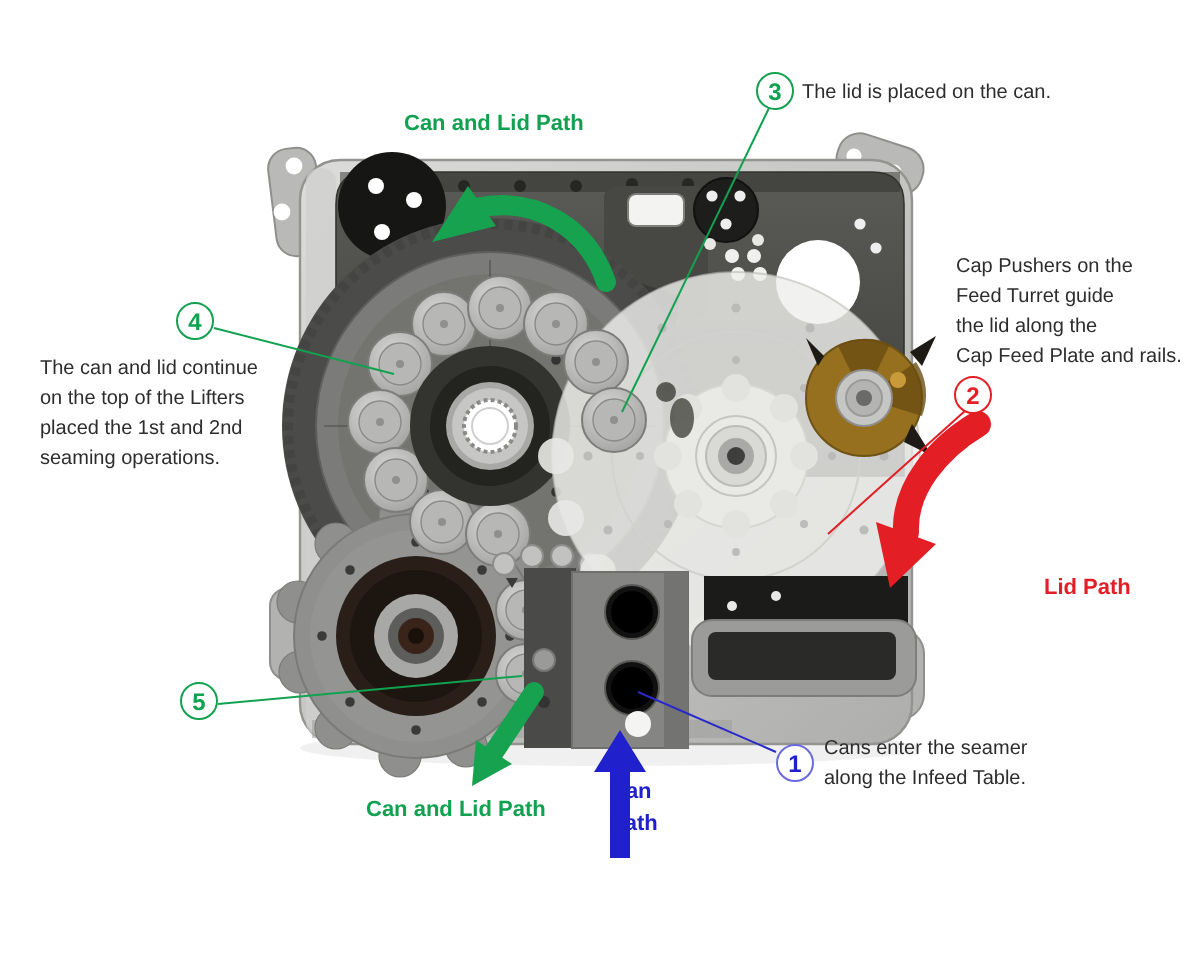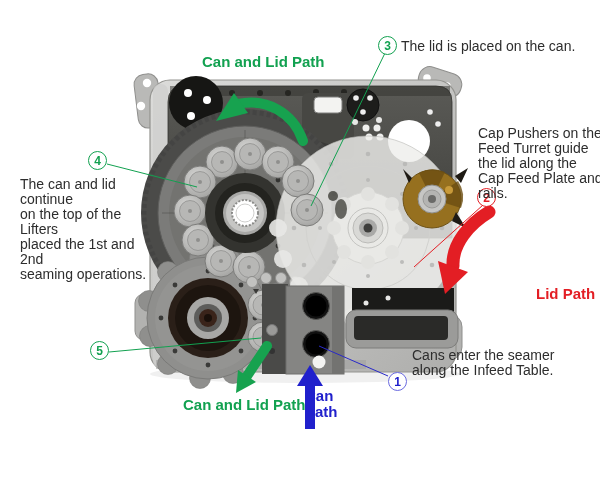--- a/index.html
+++ b/index.html
@@ -1,21 +1,21 @@
 <!DOCTYPE html>
 <html><head>
 <meta charset="utf-8">
 <style>
   html,body{margin:0;padding:0;background:#fff;}
   #canvas{position:relative;width:600px;height:480px;background:#fff;overflow:hidden;
           font-family:"Liberation Sans",sans-serif;}
   #machine-svg{position:absolute;left:0;top:0;}
-  .callout-text{position:absolute;color:#2d2d2d;font-size:14px;line-height:15px;
+  .callout-text{position:absolute;color:#2d2d2d;font-size:10px;line-height:15px;
                 white-space:pre-line;}
-  .path-label{position:absolute;font-weight:bold;font-size:15px;line-height:16px;
+  .path-label{position:absolute;font-weight:bold;font-size:11px;line-height:16px;
               white-space:pre-line;}
   .green{color:#12a150;}
   .red{color:#e31e24;}
   .blue{color:#2020cc;}
   .num-circle{position:absolute;width:19px;height:19px;border-radius:50%;background:#fff;
               display:flex;align-items:center;justify-content:center;
               font-size:12px;font-weight:bold;box-sizing:border-box;}
   .num-circle.green{border:1.6px solid #12a150;color:#12a150;}
   .num-circle.red{border:1.6px solid #e31e24;color:#e31e24;}
   .num-circle.blue{border:1.6px solid #6a6ae0;color:#2020cc;}
@@ -339,31 +339,31 @@
       <polygon points="256,382 238,370 236,393" fill="#17a24f"></polygon>
       <line x1="310" y1="429" x2="310" y2="384" stroke="#2020cc" stroke-width="10"></line>
       <polygon points="297,386 323,386 310,365" fill="#2020cc"></polygon>
       <path d="M489,212 C469,224 452,244 453,266" stroke="#e31e24" stroke-width="13" fill="none" stroke-linecap="round"></path>
       <polygon points="468,272 438,261 445,294" fill="#e31e24"></polygon>
     </g>
   </svg>
 
   <div class="path-label green" style="left:202px;top:54px;">Can and Lid Path</div>
   <div class="path-label green" style="left:183px;top:397px;">Can and Lid Path</div>
-  <div class="path-label red" style="left:495px;top:286px;padding-left:41px;">Lid Path</div>
+  <div class="path-label red" style="left:481px;top:286px;padding-left:41px;">Lid Path</div>
   <div class="path-label blue" style="left:305px;top:388px;">Can
 Path</div>
 
   <div class="num-circle blue" style="left:388px;top:372px;">1</div>
   <div class="num-circle red" style="left:477px;top:188px;">2</div>
   <div class="num-circle green" style="left:378px;top:36px;">3</div>
   <div class="num-circle green" style="left:88px;top:151px;">4</div>
   <div class="num-circle green" style="left:90px;top:341px;">5</div>
 
-  <div class="callout-text" style="left:412px;top:348px;width:160px;">Cans enter the seamer
+  <div class="callout-text" style="left:412px;top:367px;width:160px;">Cans enter the seamer
 along the Infeed Table.</div>
   <div class="callout-text" style="left:478px;top:126px;width:126px;">Cap Pushers on the
 Feed Turret guide
 the lid along the
 Cap Feed Plate and rails.</div>
   <div class="callout-text" style="left:401px;top:39px;width:200px;">The lid is placed on the can.</div>
   <div class="callout-text" style="left:20px;top:177px;width:140px;">The can and lid continue
 on the top of the Lifters
 placed the 1st and 2nd
 seaming operations.</div>

